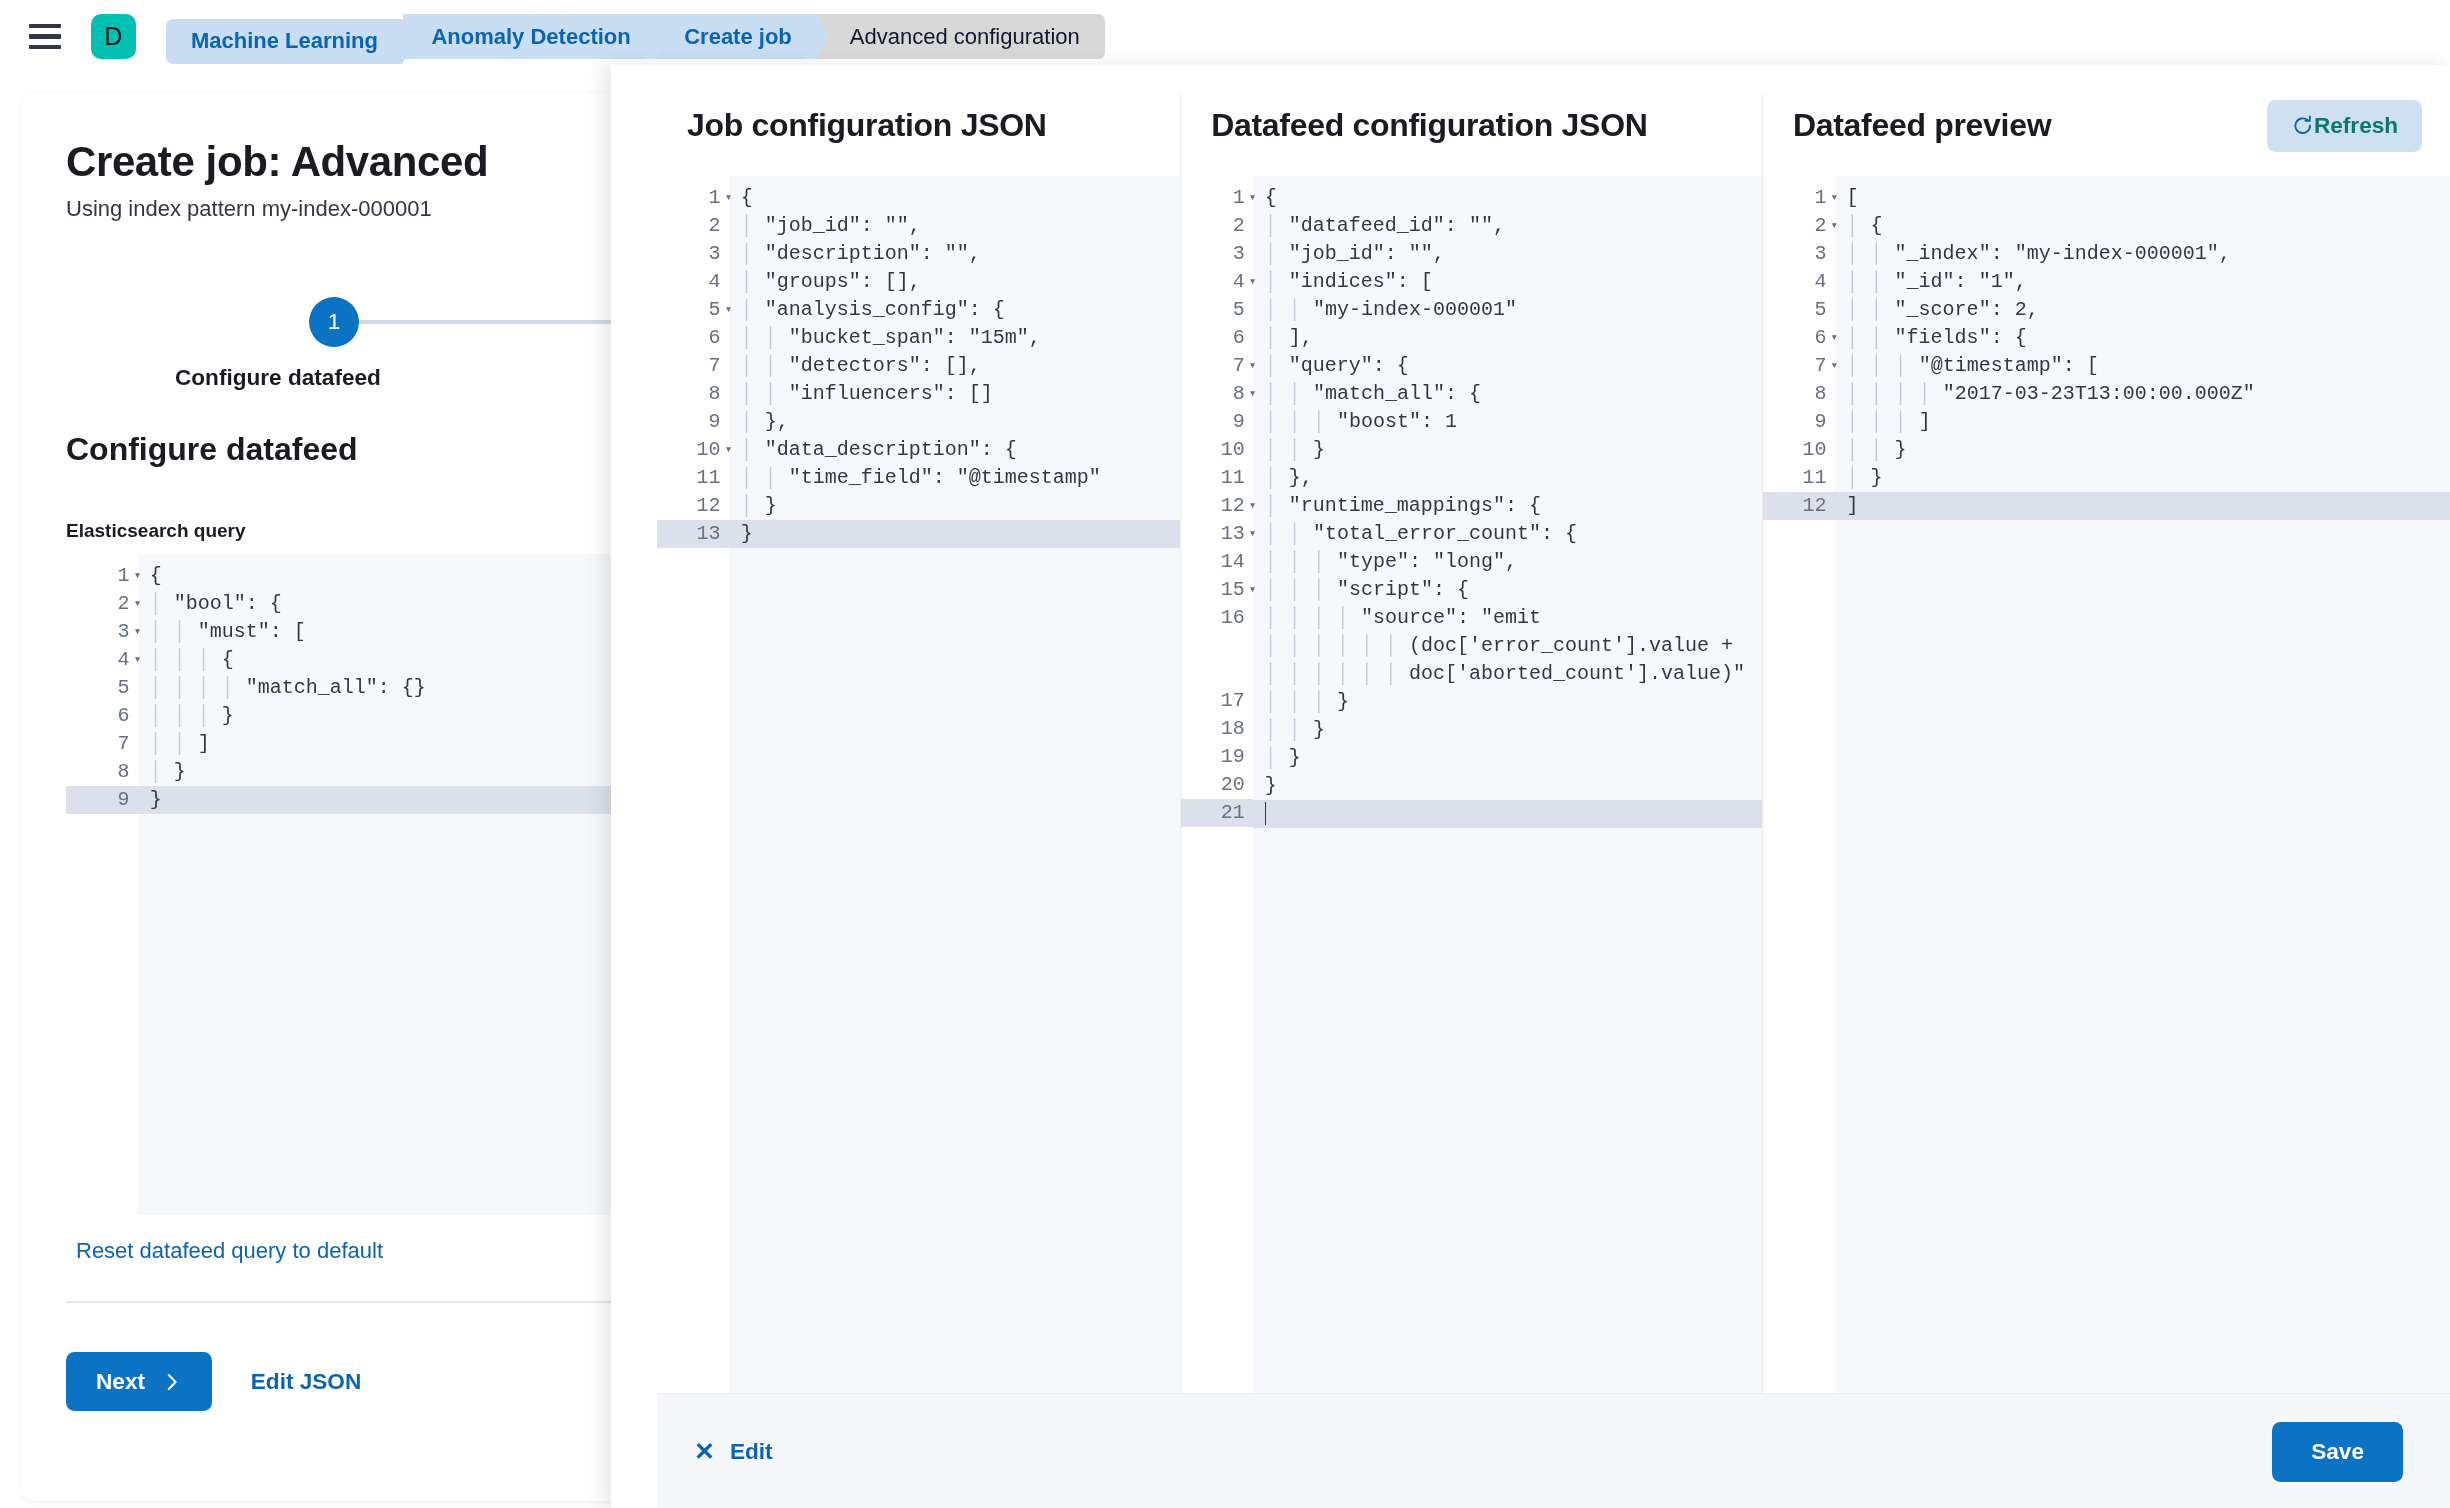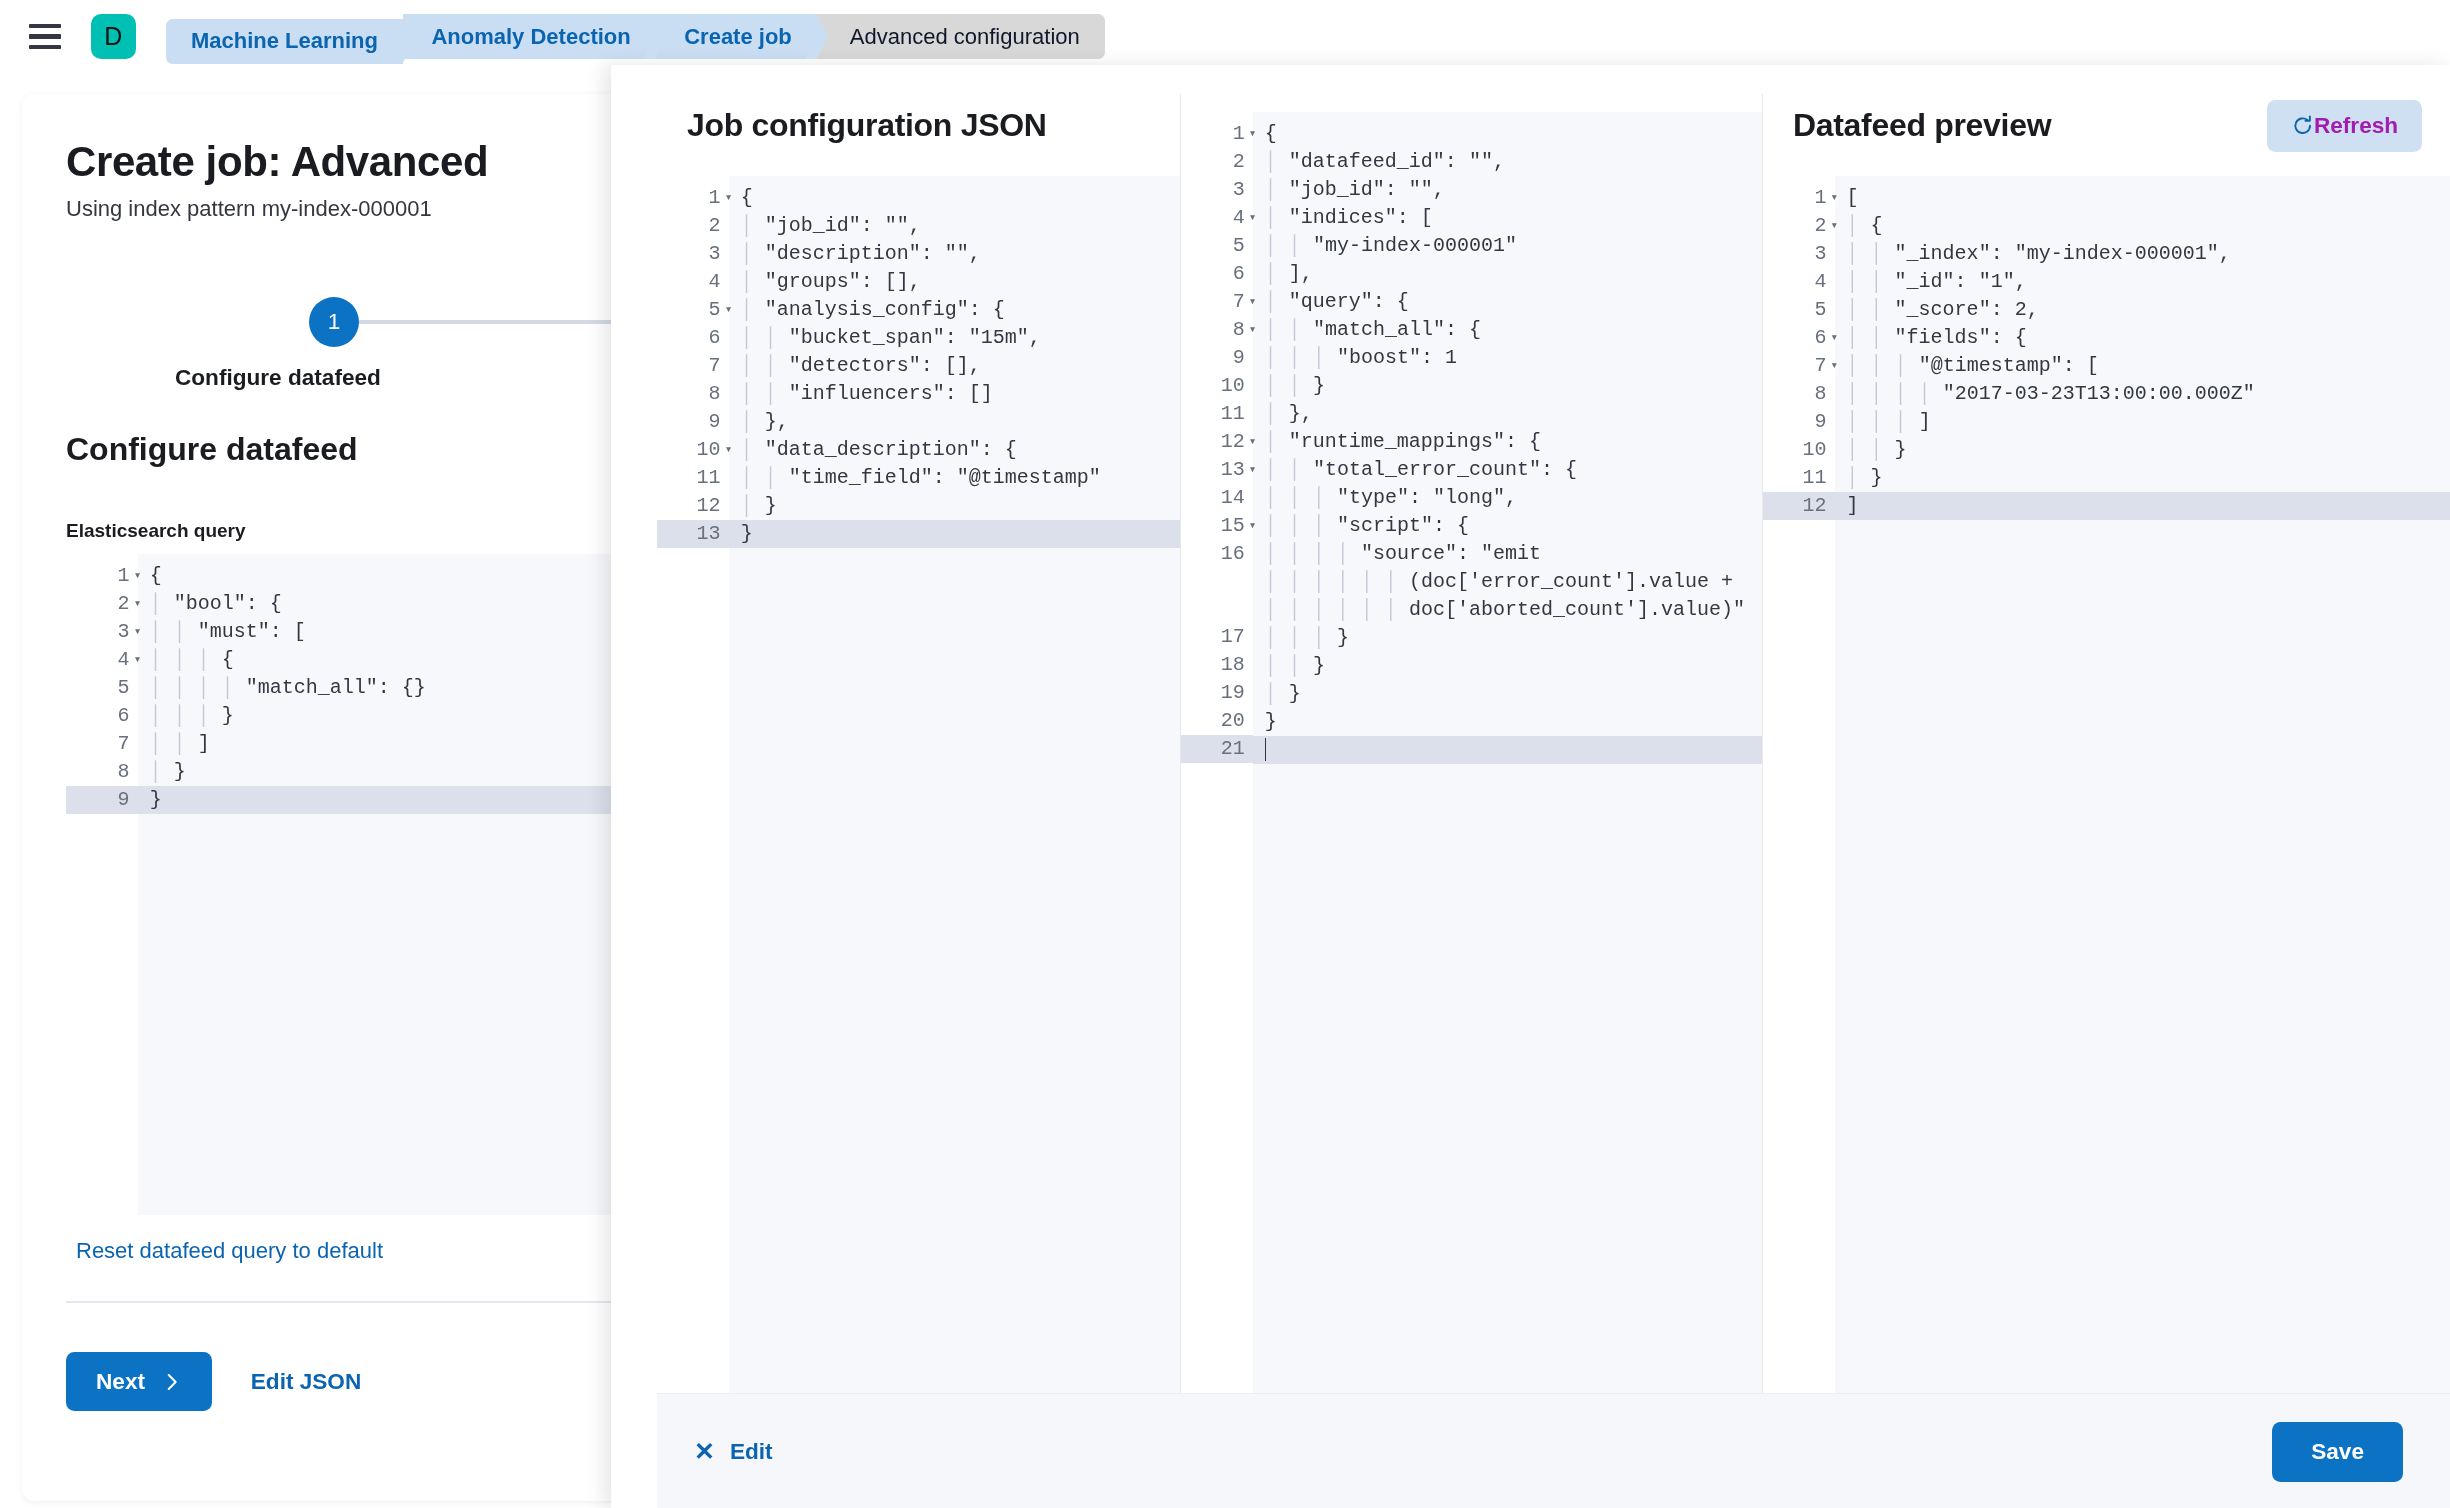--- a/index.html
+++ b/index.html
@@ -114,21 +114,21 @@
   .flyout-body { flex: 1 1 auto; display: flex; padding: 28.5px 0 0 0; overflow: hidden; }
 
   .col { display: flex; flex-direction: column; position: relative; }
   .col + .col { border-left: 0.8px solid #e8eaee; }
   .col-head {
     display: flex; align-items: center; justify-content: space-between;
     padding: 0 28.5px 0 30px; height: 64px;
   }
   .col-title { font-size: 32px; font-weight: 700; color: #1a1c21; letter-spacing: -0.3px; }
   .refresh-btn {
-    background: #cfe0f2; color: #a21caf; border: none; border-radius: 8.4px;
+    background: #cfe0f2; color: #0f766e; border: none; border-radius: 8.4px;
     height: 52px; padding: 0 23.4px; display: flex; align-items: center; 
     font-size: 22.6px; font-weight: 700; cursor: pointer;
   }
   .col-editor { flex: 1 1 auto; display: flex; margin-top: 18.4px; overflow: hidden; }
 
   
   .flyout-foot {
     flex: 0 0 auto; height: 116px; background: #f5f7fa;
     display: flex; align-items: center; justify-content: space-between;
     padding: 0 47px 0 37px; border-top: 0.8px solid #eceff3;
@@ -224,20 +224,23 @@
             <div class="gl" style="height:28px">10<span class="fold">▾</span></div>
             <div class="gl" style="height:28px">11</div>
             <div class="gl" style="height:28px">12</div>
             <div class="gl active" style="height:28px">13</div>
           </div>
         <div class="ed-body" id="b-job"><div class="cl"><div>{</div></div><div class="cl"><div><span class="guide">│</span>&nbsp;"job_id": "",</div></div><div class="cl"><div><span class="guide">│</span>&nbsp;"description": "",</div></div><div class="cl"><div><span class="guide">│</span>&nbsp;"groups": [],</div></div><div class="cl"><div><span class="guide">│</span>&nbsp;"analysis_config": {</div></div><div class="cl"><div><span class="guide">│</span>&nbsp;<span class="guide">│</span>&nbsp;"bucket_span": "15m",</div></div><div class="cl"><div><span class="guide">│</span>&nbsp;<span class="guide">│</span>&nbsp;"detectors": [],</div></div><div class="cl"><div><span class="guide">│</span>&nbsp;<span class="guide">│</span>&nbsp;"influencers": []</div></div><div class="cl"><div><span class="guide">│</span>&nbsp;},</div></div><div class="cl"><div><span class="guide">│</span>&nbsp;"data_description": {</div></div><div class="cl"><div><span class="guide">│</span>&nbsp;<span class="guide">│</span>&nbsp;"time_field": "@timestamp"</div></div><div class="cl"><div><span class="guide">│</span>&nbsp;}</div></div><div class="cl active"><div>}</div></div></div>
       </div>
     </div>
 
     <div class="col" style="width:596px">
+      <div class="col-head">
+        <div class="col-title">Datafeed configuration JSON</div>
+      </div>
       <div class="col-editor">
         <div class="ed-gutter" id="g-df" style="min-width: 72px;">
             <div class="gl" style="height:28px">1<span class="fold">▾</span></div>
             <div class="gl" style="height:28px">2</div>
             <div class="gl" style="height:28px">3</div>
             <div class="gl" style="height:28px">4<span class="fold">▾</span></div>
             <div class="gl" style="height:28px">5</div>
             <div class="gl" style="height:28px">6</div>
             <div class="gl" style="height:28px">7<span class="fold">▾</span></div>
             <div class="gl" style="height:28px">8<span class="fold">▾</span></div>

